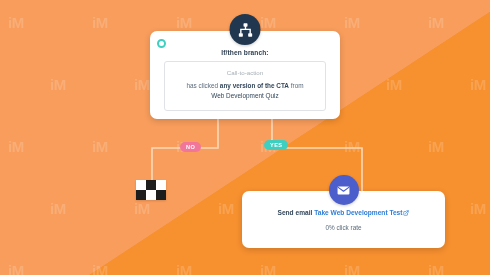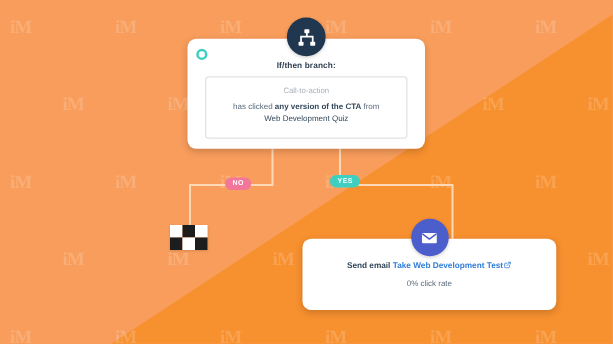--- a/index.html
+++ b/index.html
@@ -19,21 +19,21 @@
     transform:rotate(-4deg) translateY(34px) scale(1.45);
     transform-origin:center;
   }
   #watermarks { position:absolute; inset:0; }
   .wm {
     position:absolute;
     font-size:15px;
     font-weight:700;
     letter-spacing:-0.5px;
     color:rgba(255,255,255,0.17);
-    font-family:Liberation Serif, serif;
+    font-family:Liberation Sans, sans-serif;
     user-select:none;
   }
 
   
   #canvas { position:absolute; inset:0; }
 
   
   #connectors { position:absolute; inset:0; }
 
   

